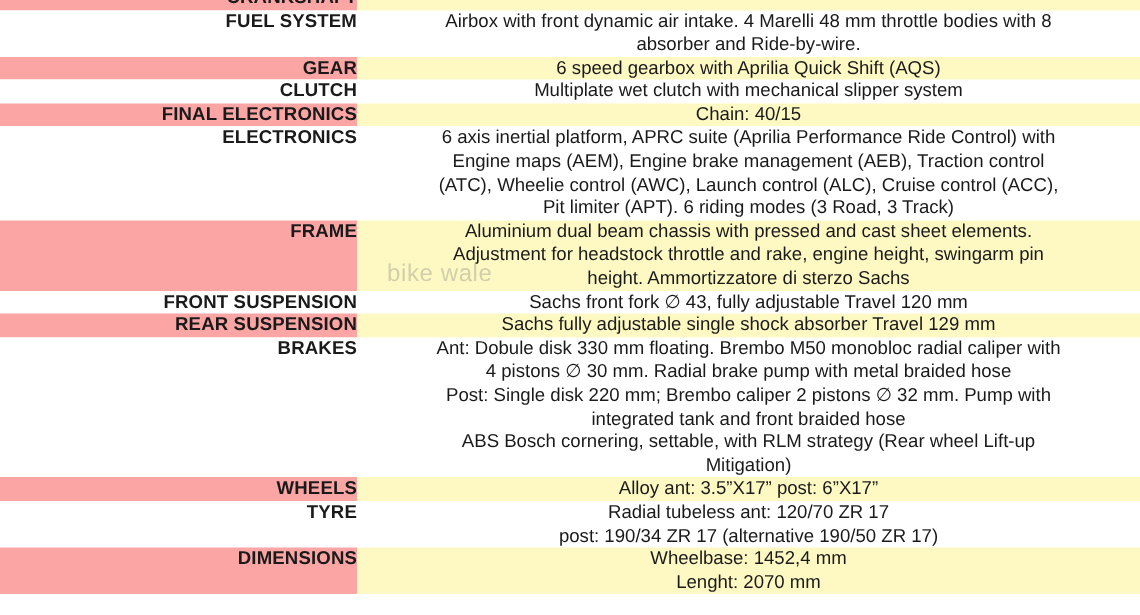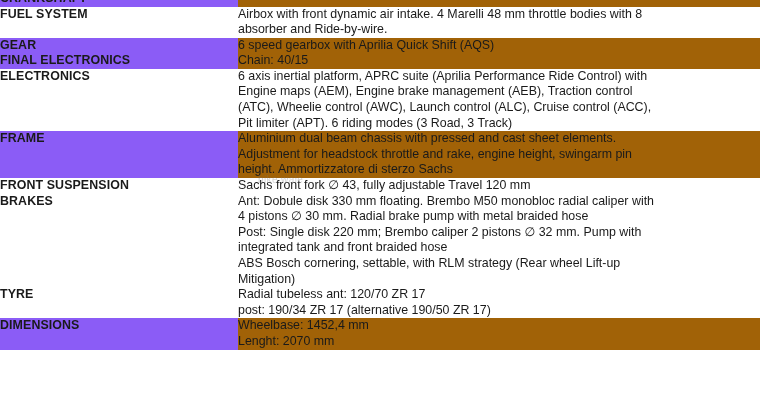--- a/index.html
+++ b/index.html
@@ -25,51 +25,52 @@
     table-layout: fixed;
     font-size: 12.4px;
     color: #1a1a1a;
   }
   table.spec-table td {
     vertical-align: top;
     padding: 0;
   }
   td.label-cell {
     width: 238px;
+    text-align: right;
     font-weight: bold;
     padding: 2px 8px 2px 4px;
     letter-spacing: 0.1px;
     line-height: 15.5px;
     box-sizing: border-box;
   }
   td.value-cell {
     width: 522px;
-    text-align: left;
+    text-align: center;
     padding: 2px 6px 2px 7px;
     line-height: 15.6px;
     box-sizing: border-box;
     margin-left: 13px;
   }
   tr.shaded td.label-cell {
-    background: #8b5cf6;
+    background: #fca5a5;
   }
   tr.shaded td.value-cell {
-    background: #a16207;
+    background: #fef9c3;
   }
   tr.plain td.label-cell {
     background: #ffffff;
   }
   .value-line {
     display: block;
   }
   .watermark {
     position: absolute;
     left: 258px;
     top: 183px;
-    font-size: 10px;
+    font-size: 16px;
     color: rgba(120,120,120,0.33);
     font-family: "Liberation Sans", sans-serif;
     letter-spacing: 0.4px;
     pointer-events: none;
     user-select: none;
     white-space: nowrap;
   }
   .top-clip {
     margin-top: -9px;
   }
@@ -90,20 +91,26 @@
             <span class="value-line">Airbox with front dynamic air intake. 4 Marelli 48 mm throttle bodies with 8</span>
             <span class="value-line">absorber and Ride-by-wire.</span>
           </td>
         </tr>
         <tr class="shaded">
           <td class="label-cell">GEAR</td>
           <td class="value-cell">
             <span class="value-line">6 speed gearbox with Aprilia Quick Shift (AQS)</span>
           </td>
         </tr>
+        <tr class="plain">
+          <td class="label-cell">CLUTCH</td>
+          <td class="value-cell">
+            <span class="value-line">Multiplate wet clutch with mechanical slipper system</span>
+          </td>
+        </tr>
         <tr class="shaded">
           <td class="label-cell">FINAL ELECTRONICS</td>
           <td class="value-cell">
             <span class="value-line">Chain: 40/15</span>
           </td>
         </tr>
         <tr class="plain">
           <td class="label-cell">ELECTRONICS</td>
           <td class="value-cell">
             <span class="value-line">6 axis inertial platform, APRC suite (Aprilia Performance Ride Control) with</span>
@@ -119,29 +126,41 @@
             <span class="value-line">Adjustment for headstock throttle and rake, engine height, swingarm pin</span>
             <span class="value-line">height. Ammortizzatore di sterzo Sachs</span>
           </td>
         </tr>
         <tr class="plain">
           <td class="label-cell">FRONT SUSPENSION</td>
           <td class="value-cell">
             <span class="value-line">Sachs front fork ∅ 43, fully adjustable Travel 120 mm</span>
           </td>
         </tr>
+        <tr class="shaded">
+          <td class="label-cell">REAR SUSPENSION</td>
+          <td class="value-cell">
+            <span class="value-line">Sachs fully adjustable single shock absorber Travel 129 mm</span>
+          </td>
+        </tr>
         <tr class="plain">
           <td class="label-cell">BRAKES</td>
           <td class="value-cell">
             <span class="value-line">Ant: Dobule disk 330 mm floating. Brembo M50 monobloc radial caliper with</span>
             <span class="value-line">4 pistons ∅ 30 mm. Radial brake pump with metal braided hose</span>
             <span class="value-line">Post: Single disk 220 mm; Brembo caliper 2 pistons ∅ 32 mm. Pump with</span>
             <span class="value-line">integrated tank and front braided hose</span>
             <span class="value-line">ABS Bosch cornering, settable, with RLM strategy (Rear wheel Lift-up</span>
             <span class="value-line">Mitigation)</span>
+          </td>
+        </tr>
+        <tr class="shaded">
+          <td class="label-cell">WHEELS</td>
+          <td class="value-cell">
+            <span class="value-line">Alloy ant: 3.5”X17” post: 6”X17”</span>
           </td>
         </tr>
         <tr class="plain">
           <td class="label-cell">TYRE</td>
           <td class="value-cell">
             <span class="value-line">Radial tubeless ant: 120/70 ZR 17</span>
             <span class="value-line">post: 190/34 ZR 17 (alternative 190/50 ZR 17)</span>
           </td>
         </tr>
         <tr class="shaded">

